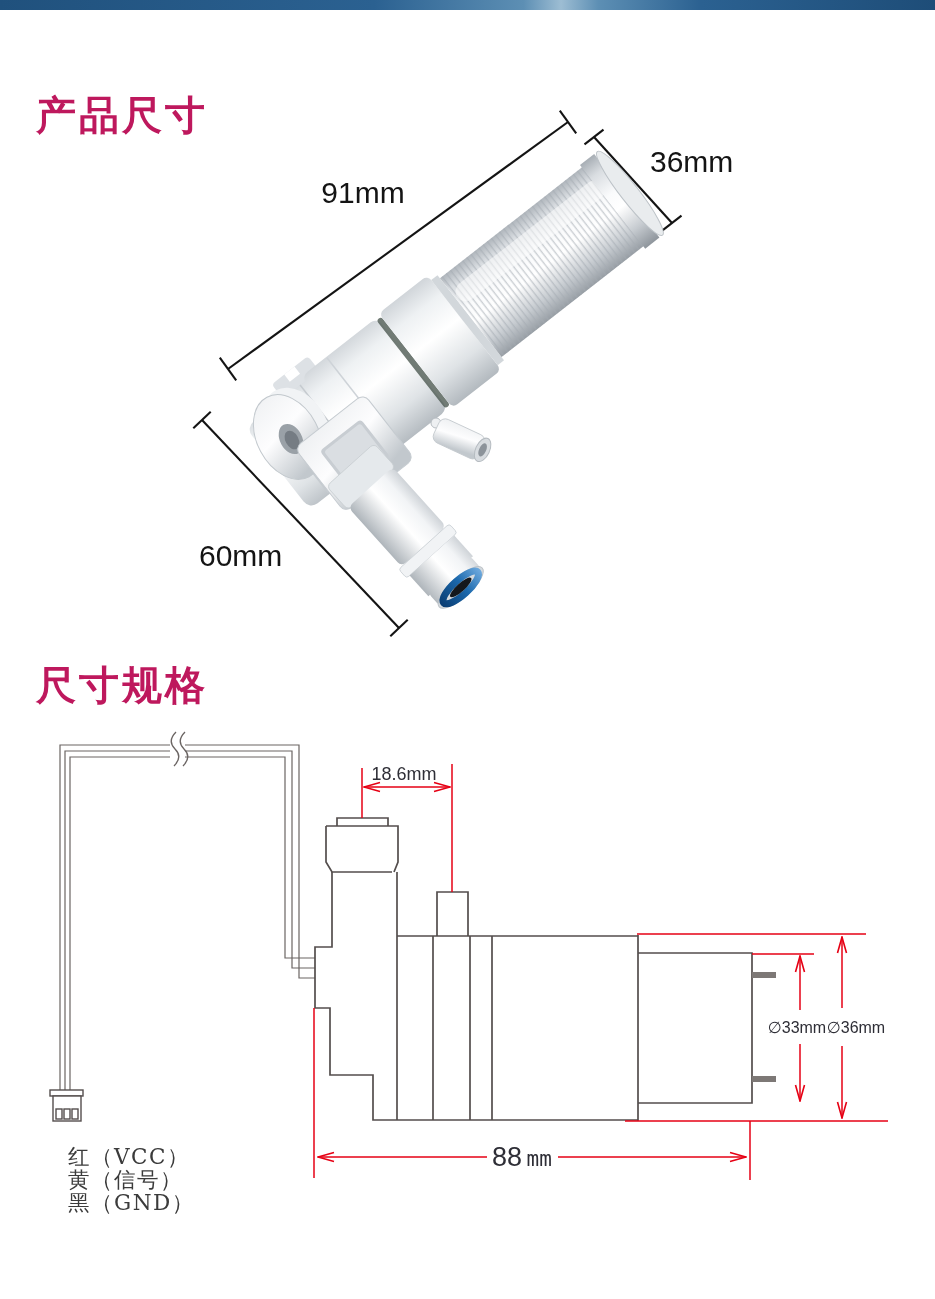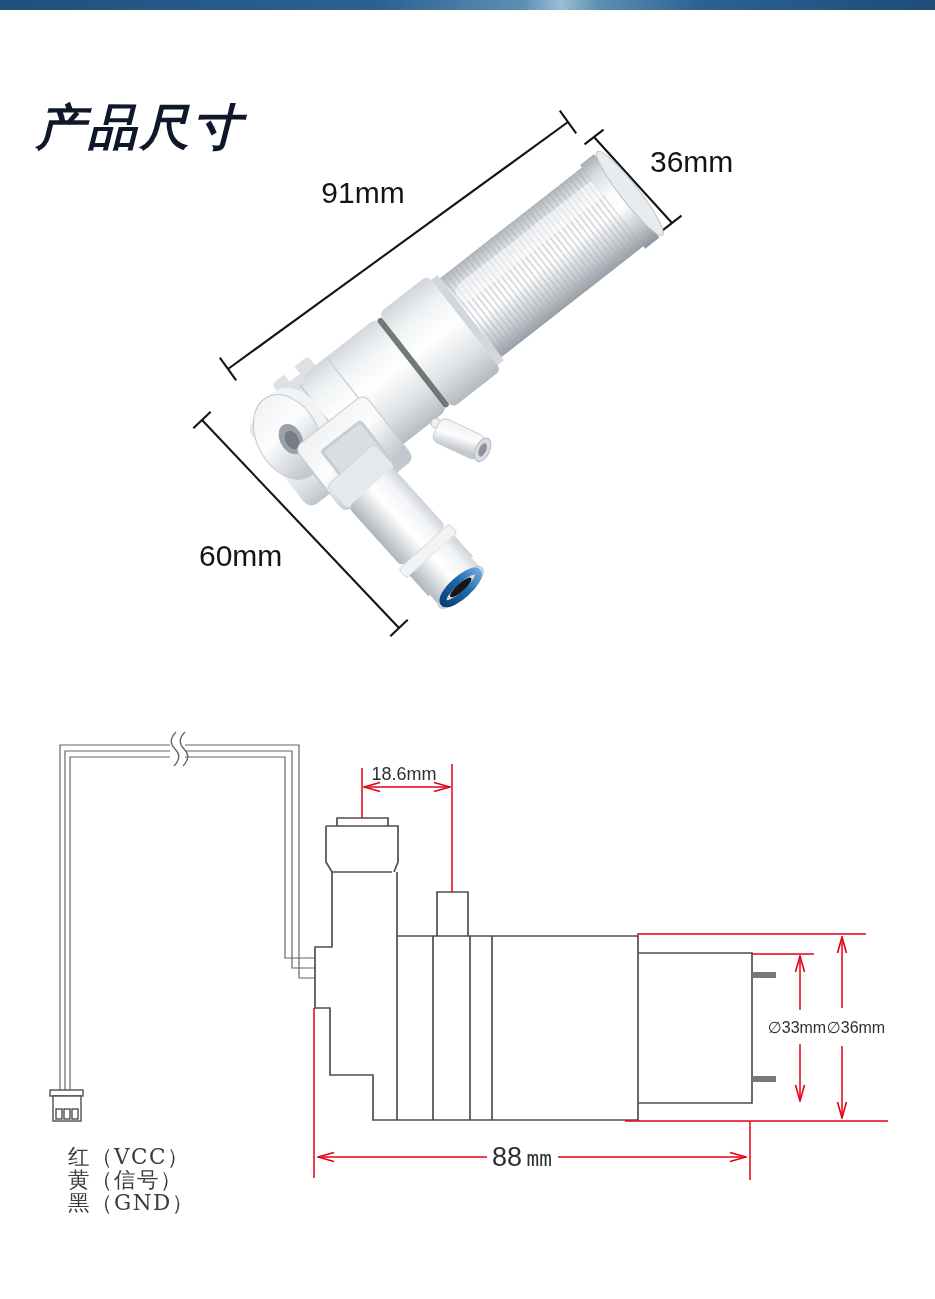--- a/index.html
+++ b/index.html
@@ -1,21 +1,21 @@
 <!DOCTYPE html>
 <html><head>
 <meta charset="utf-8">
 <style>
   html,body{margin:0;padding:0;background:#ffffff;}
   .page{position:relative;width:935px;height:1299px;background:#ffffff;overflow:hidden;
         font-family:"Liberation Sans",sans-serif;}
   .top-bar{position:absolute;left:0;top:0;width:935px;height:10px;
     background:linear-gradient(90deg,#20517d 0%,#2b6191 40%,#5d8fb4 56%,#9dbdd3 60%,#5d8fb4 64%,#2b6191 75%,#1e4d78 100%);}
-  .heading{position:absolute;left:36px;color:#0f172a;font-weight:700;font-size:49px;
-    letter-spacing:3px;line-height:1;font-style:italic;}
+  .heading{position:absolute;left:36px;color:#be185d;font-weight:700;font-size:40px;
+    letter-spacing:3px;line-height:1;}
   #heading-product{top:62px;}
   #heading-spec{top:632px;}
   svg{position:absolute;left:0;}
   #photo-svg{top:85px;width:935px;height:555px;}
   #diagram-svg{top:700px;width:935px;height:530px;}
   .photo-dim-line{stroke:#141414;stroke-width:2.1;fill:none;}
   .photo-dim-text{fill:#141414;font-size:30px;font-family:"Liberation Sans",sans-serif;}
   .outline{stroke:#544e4d;stroke-width:1.7;fill:none;stroke-linejoin:miter;}
   .wire{stroke:#6b6563;stroke-width:1.2;fill:none;}
   .red{stroke:#e60014;stroke-width:1.5;fill:none;}
@@ -135,20 +135,21 @@
       <rect x="378" y="440" width="80" height="60" rx="6" fill="url(#outletG)"></rect>
       <rect x="458" y="436" width="12" height="68" rx="3" fill="#f1f3f5" stroke="#c9cfd4" stroke-width="0.8"></rect>
       <rect x="470" y="440" width="28" height="60" fill="url(#outletG)"></rect>
       <rect x="496" y="442" width="16" height="56" rx="4" fill="url(#outletG)"></rect>
       <ellipse cx="513" cy="470" rx="10" ry="29" fill="#d5dade" stroke="#bac0c5" stroke-width="1"></ellipse>
       <ellipse cx="513" cy="470" rx="7.5" ry="23" fill="none" stroke="url(#blueG)" stroke-width="7"></ellipse>
       <ellipse cx="513" cy="470" rx="4" ry="14" fill="#14181d"></ellipse>
     </g>
   </svg>
 
+  <h2 class="heading" id="heading-spec">尺寸规格</h2>
 
   <svg id="diagram-svg" viewBox="0 700 935 530">
     <defs>
       <marker id="arrS" markerWidth="18" markerHeight="12" refX="1" refY="6" orient="auto" markerUnits="userSpaceOnUse">
         <path d="M17,1.5 L1,6 L17,10.5" fill="none" stroke="#e60014" stroke-width="1.6"></path>
       </marker>
       <marker id="arrE" markerWidth="18" markerHeight="12" refX="17" refY="6" orient="auto" markerUnits="userSpaceOnUse">
         <path d="M1,1.5 L17,6 L1,10.5" fill="none" stroke="#e60014" stroke-width="1.6"></path>
       </marker>
     </defs>

